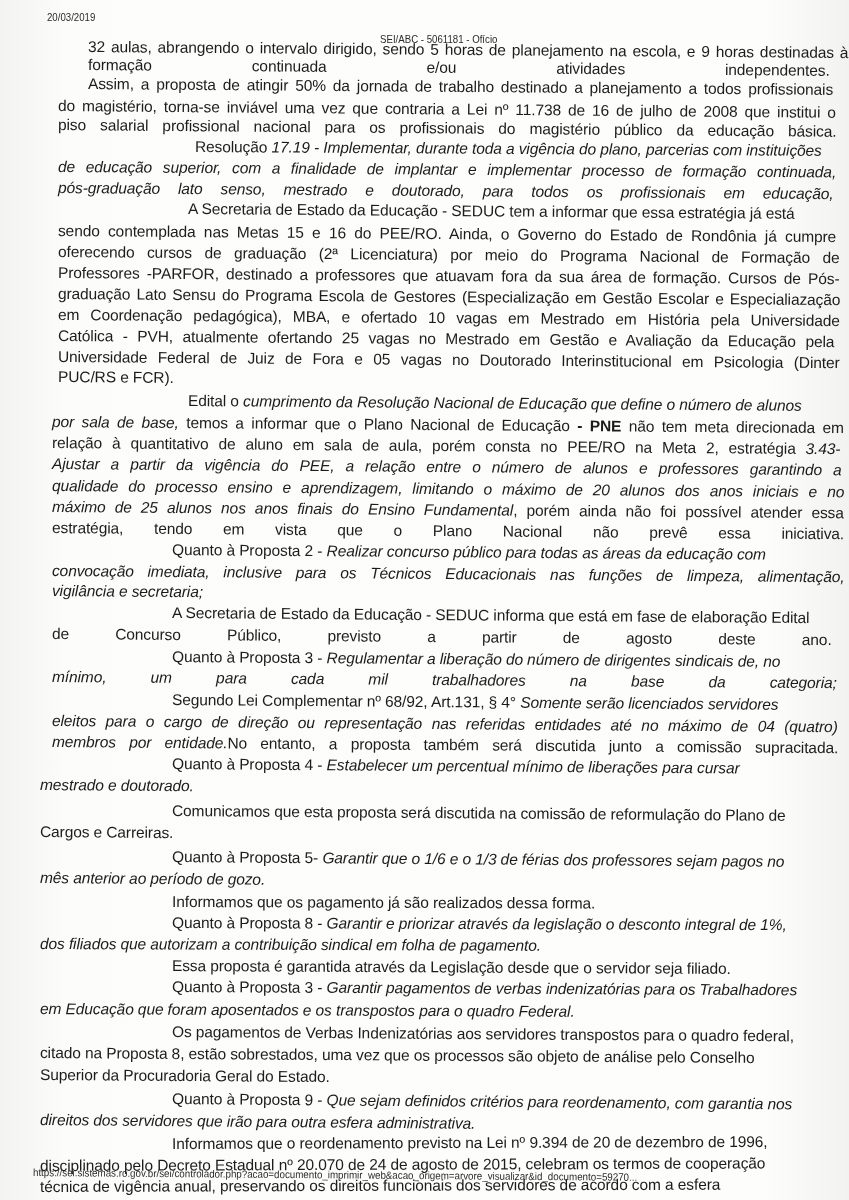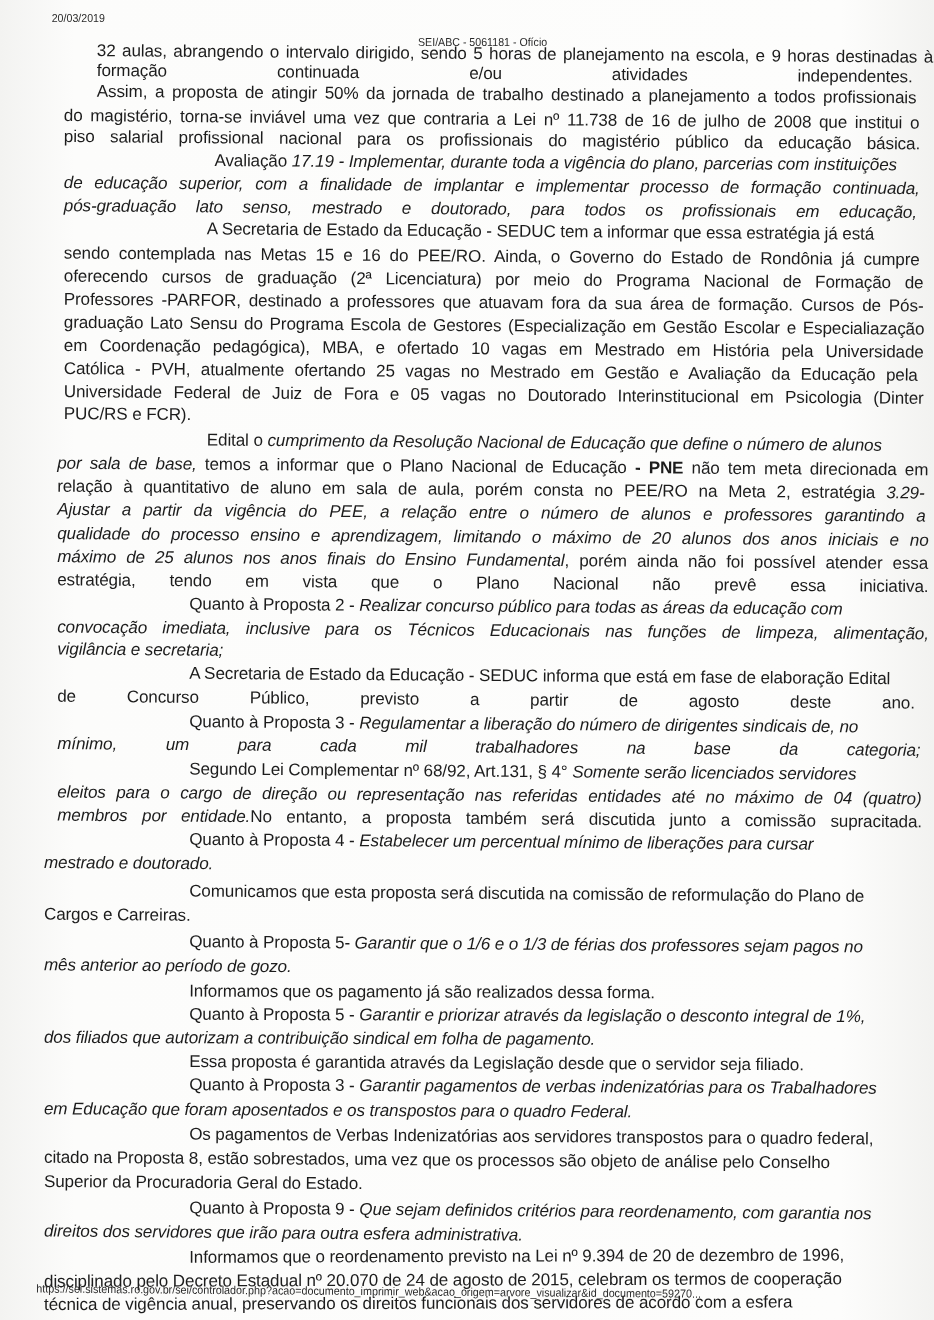--- a/index.html
+++ b/index.html
@@ -38,35 +38,35 @@
 
 <div class="page">
   <div class="hdr date">20/03/2019</div>
   <div class="hdr docref">SEI/ABC - 5061181 - Ofício</div>
   <div id="body-lines">
       <div class="line" style="left: 88px; top: 38px; transform: rotate(0.45deg); word-spacing: 1.70588px;"><span>32 aulas, abrangendo o intervalo dirigido, sendo 5 horas de planejamento na escola, e 9 horas destinadas à</span></div>
       <div class="line" style="left: 88px; top: 56px; transform: rotate(0.45deg); word-spacing: 95.75px;"><span>formação continuada e/ou atividades independentes.</span></div>
       <div class="line" style="left: 88px; top: 75px; transform: rotate(0.45deg); word-spacing: 2.73333px;"><span>Assim, a proposta de atingir 50% da jornada de trabalho destinado a planejamento a todos profissionais</span></div>
       <div class="line" style="left: 58px; top: 97px; transform: rotate(0.5deg); word-spacing: 2.8px;"><span>do magistério, torna-se inviável uma vez que contraria a Lei nº 11.738 de 16 de julho de 2008 que institui o</span></div>
       <div class="line" style="left: 58px; top: 116px; transform: rotate(0.5deg); word-spacing: 9.83333px;"><span>piso salarial profissional nacional para os profissionais do magistério público da educação básica.</span></div>
-      <div class="line" style="left: 195px; top: 138px; transform: rotate(0.35deg);"><span>Avaliação </span><i>17.19 - Implementar, durante toda a vigência do plano, parcerias com instituições</i></div>
+      <div class="line" style="left: 195px; top: 138px; transform: rotate(0.35deg);"><span>Resolução </span><i>17.19 - Implementar, durante toda a vigência do plano, parcerias com instituições</i></div>
       <div class="line" style="left: 58px; top: 158px; transform: rotate(0.4deg); word-spacing: 6.46154px;"><i>de educação superior, com a finalidade de implantar e implementar processo de formação continuada,</i></div>
       <div class="line" style="left: 58px; top: 179px; transform: rotate(0.45deg); word-spacing: 13.7273px;"><i>pós-graduação lato senso, mestrado e doutorado, para todos os profissionais em educação,</i></div>
       <div class="line" style="left: 188px; top: 200px; transform: rotate(0.45deg);"><span>A Secretaria de Estado da Educação - SEDUC tem a informar que essa estratégia já está</span></div>
       <div class="line" style="left: 58px; top: 222px; transform: rotate(0.45deg); word-spacing: 4.05882px;"><span>sendo contemplada nas Metas 15 e 16 do PEE/RO. Ainda, o Governo do Estado de Rondônia já cumpre</span></div>
       <div class="line" style="left: 58px; top: 243px; transform: rotate(0.45deg); word-spacing: 8.23077px;"><span>oferecendo cursos de graduação (2ª Licenciatura) por meio do Programa Nacional de Formação de</span></div>
       <div class="line" style="left: 58px; top: 264px; transform: rotate(0.45deg); word-spacing: 3px;"><span>Professores -PARFOR, destinado a professores que atuavam fora da sua área de formação. Cursos de Pós-</span></div>
       <div class="line" style="left: 58px; top: 285px; transform: rotate(0.45deg); word-spacing: 1.92308px;"><span>graduação Lato Sensu do Programa Escola de Gestores (Especialização em Gestão Escolar e Especialiazação</span></div>
       <div class="line" style="left: 58px; top: 306px; transform: rotate(0.45deg); word-spacing: 6.84615px;"><span>em Coordenação pedagógica), MBA, e ofertado 10 vagas em Mestrado em História pela Universidade</span></div>
       <div class="line" style="left: 58px; top: 327px; transform: rotate(0.45deg); word-spacing: 5.3125px;"><span>Católica - PVH, atualmente ofertando  25 vagas no Mestrado em Gestão e Avaliação da Educação pela</span></div>
       <div class="line" style="left: 58px; top: 348px; transform: rotate(0.45deg); word-spacing: 6.21429px;"><span>Universidade Federal de Juiz de Fora e 05 vagas no Doutorado Interinstitucional em Psicologia (Dinter</span></div>
       <div class="line" style="left: 58px; top: 368px; transform: rotate(0.45deg);"><span>PUC/RS e FCR).</span></div>
       <div class="line" style="left: 188px; top: 392px; transform: rotate(0.45deg);"><span>Edital o </span><i>cumprimento da Resolução Nacional de Educação que define o número de alunos</i></div>
       <div class="line" style="left: 52px; top: 413px; transform: rotate(0.45deg); word-spacing: 3.21053px;"><i>por sala de base,</i><span> temos a informar que o Plano Nacional de Educação </span><b>- PNE</b><span> não tem meta direcionada em</span></div>
-      <div class="line" style="left: 52px; top: 434px; transform: rotate(0.45deg); word-spacing: 5.70588px;"><span>relação à quantitativo de aluno em sala de aula, porém consta no PEE/RO na Meta 2, estratégia </span><i>3.29-</i></div>
+      <div class="line" style="left: 52px; top: 434px; transform: rotate(0.45deg); word-spacing: 5.70588px;"><span>relação à quantitativo de aluno em sala de aula, porém consta no PEE/RO na Meta 2, estratégia </span><i>3.43-</i></div>
       <div class="line" style="left: 52px; top: 455px; transform: rotate(0.45deg); word-spacing: 6.88235px;"><i>Ajustar a partir da vigência do PEE, a relação entre o número de alunos e professores garantindo a</i></div>
       <div class="line" style="left: 52px; top: 477px; transform: rotate(0.45deg); word-spacing: 5.8125px;"><i>qualidade do processo ensino e aprendizagem, limitando o máximo de 20 alunos dos anos iniciais e no</i></div>
       <div class="line" style="left: 52px; top: 498px; transform: rotate(0.45deg); word-spacing: 4.875px;"><i>máximo de 25 alunos nos anos finais do Ensino Fundamental</i><span>, porém ainda não foi possível atender essa</span></div>
       <div class="line" style="left: 52px; top: 519px; transform: rotate(0.45deg); word-spacing: 26.5455px;"><span>estratégia, tendo em vista que o Plano Nacional não prevê essa iniciativa.</span></div>
       <div class="line" style="left: 172px; top: 541px; transform: rotate(0.45deg);"><span>Quanto à Proposta 2 - </span><i>Realizar concurso público para todas as áreas da educação com</i></div>
       <div class="line" style="left: 52px; top: 562px; transform: rotate(0.45deg); word-spacing: 9.63636px;"><i>convocação imediata, inclusive para os Técnicos Educacionais nas funções de limpeza, alimentação,</i></div>
       <div class="line" style="left: 52px; top: 582px; transform: rotate(0.45deg);"><i>vigilância e secretaria;</i></div>
       <div class="line" style="left: 172px; top: 604px; transform: rotate(0.45deg);"><span>A Secretaria de Estado da Educação - SEDUC informa que está em fase de elaboração Edital</span></div>
       <div class="line" style="left: 52px; top: 625px; transform: rotate(0.45deg); word-spacing: 42px;"><span>de Concurso Público, previsto a partir de agosto deste ano.</span></div>
       <div class="line" style="left: 172px; top: 648px; transform: rotate(0.45deg);"><span>Quanto à Proposta 3 - </span><i>Regulamentar a liberação do número de dirigentes sindicais de, no</i></div>
@@ -74,21 +74,21 @@
       <div class="line" style="left: 172px; top: 691px; transform: rotate(0.45deg);"><span>Segundo Lei Complementar nº 68/92, Art.131, § 4° </span><i>Somente serão licenciados servidores</i></div>
       <div class="line" style="left: 52px; top: 712px; transform: rotate(0.45deg); word-spacing: 5.3125px;"><i>eleitos para o cargo de direção ou representação nas referidas entidades até no máximo de 04 (quatro)</i></div>
       <div class="line" style="left: 52px; top: 733px; transform: rotate(0.45deg); word-spacing: 9.08333px;"><i>membros por entidade.</i><span>No entanto, a proposta também será discutida junto a comissão supracitada.</span></div>
       <div class="line" style="left: 172px; top: 755px; transform: rotate(0.45deg);"><span>Quanto à Proposta 4 - </span><i>Estabelecer um percentual mínimo de liberações para cursar</i></div>
       <div class="line" style="left: 40px; top: 776px; transform: rotate(0.45deg);"><i>mestrado e doutorado.</i></div>
       <div class="line" style="left: 172px; top: 802px; transform: rotate(0.45deg);"><span>Comunicamos que esta proposta será discutida na comissão de reformulação do Plano de</span></div>
       <div class="line" style="left: 40px; top: 823px; transform: rotate(0.45deg);"><span>Cargos e Carreiras.</span></div>
       <div class="line" style="left: 172px; top: 848px; transform: rotate(0.45deg);"><span>Quanto à Proposta 5- </span><i>Garantir que o 1/6 e o 1/3 de férias dos professores sejam pagos no</i></div>
       <div class="line" style="left: 40px; top: 869px; transform: rotate(0.45deg);"><i>mês anterior ao período de gozo.</i></div>
       <div class="line" style="left: 172px; top: 893px; transform: rotate(0.2deg);"><span>Informamos que os pagamento já são realizados dessa forma.</span></div>
-      <div class="line" style="left: 172px; top: 914px; transform: rotate(0.2deg);"><span>Quanto à Proposta 5 - </span><i>Garantir e priorizar através da legislação o desconto integral de 1%,</i></div>
+      <div class="line" style="left: 172px; top: 914px; transform: rotate(0.2deg);"><span>Quanto à Proposta 8 - </span><i>Garantir e priorizar através da legislação o desconto integral de 1%,</i></div>
       <div class="line" style="left: 40px; top: 935px; transform: rotate(0.2deg);"><i>dos filiados que autorizam a contribuição sindical em folha de pagamento.</i></div>
       <div class="line" style="left: 172px; top: 957px; transform: rotate(0.3deg);"><span>Essa   proposta é garantida através da Legislação desde que o servidor seja filiado.</span></div>
       <div class="line" style="left: 172px; top: 978px; transform: rotate(0.3deg);"><span>Quanto à Proposta 3 - </span><i>Garantir pagamentos de verbas indenizatórias para os Trabalhadores</i></div>
       <div class="line" style="left: 40px; top: 1000px; transform: rotate(0.3deg);"><i>em Educação que foram aposentados e os transpostos para o quadro Federal.</i></div>
       <div class="line" style="left: 172px; top: 1023px; transform: rotate(0.4deg);"><span>Os pagamentos de Verbas Indenizatórias aos servidores transpostos para o quadro federal,</span></div>
       <div class="line" style="left: 40px; top: 1044px; transform: rotate(0.4deg);"><span>citado na Proposta 8, estão sobrestados, uma vez que os processos são objeto de análise pelo Conselho</span></div>
       <div class="line" style="left: 40px; top: 1066px; transform: rotate(0.4deg);"><span>Superior da Procuradoria Geral do Estado.</span></div>
       <div class="line" style="left: 172px; top: 1090px; transform: rotate(0.5deg);"><span>Quanto à Proposta 9 - </span><i>Que sejam definidos critérios para reordenamento, com garantia nos</i></div>
       <div class="line" style="left: 40px; top: 1111px; transform: rotate(0.5deg);"><i>direitos dos servidores que irão para outra esfera administrativa.</i></div>
       <div class="line" style="left: 172px; top: 1135px; transform: rotate(-0.2deg);"><span>Informamos que o reordenamento previsto na Lei nº 9.394 de 20 de dezembro de 1996,</span></div>

